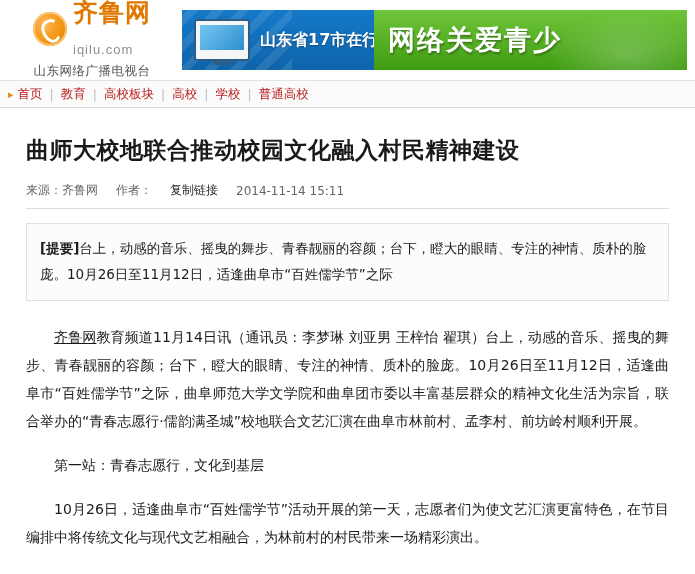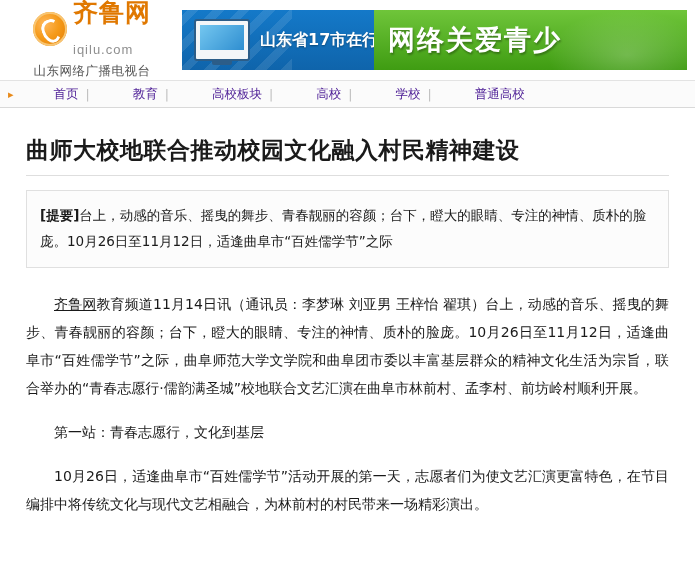--- a/index.html
+++ b/index.html
@@ -181,24 +181,23 @@
     font-size: 12.5px;
     color: #333;
     font-family: "DejaVu Sans", sans-serif;
   }
   .crumb-arrow {
     color: #e88a1a;
     font-size: 11px;
     margin-right: 4px;
   }
   .crumb-item {
-    color: #4c1d95;
+    color: #b91c1c;
     text-decoration: none;
     cursor: pointer;
-    margin-left: 36px;
   }
   .crumb-sep {
     color: #bdbdbd;
     margin: 0 7px;
   }
 
   
   .article {
     padding: 0 26px;
     box-sizing: border-box;
@@ -302,20 +301,26 @@
   <span class="crumb-sep">|</span>
   <a class="crumb-item">学校</a>
   <span class="crumb-sep">|</span>
   <a class="crumb-item">普通高校</a>
 </div>
 
 <div class="article">
 
   <h1 class="headline">曲师大校地联合推动校园文化融入村民精神建设</h1>
 
+  <div class="meta-row">
+    <span class="meta-item">来源：齐鲁网</span>
+    <span class="meta-item">作者：</span>
+    <a class="meta-link">复制链接</a>
+    <span class="meta-item">2014-11-14 15:11</span>
+  </div>
 
   <hr class="rule">
 
   <div class="summary">
     <b>[提要]</b><span>台上，动感的音乐、摇曳的舞步、青春靓丽的容颜；台下，瞪大的眼睛、专注的神情、质朴的脸庞。10月26日至11月12日，适逢曲阜市“百姓儒学节”之际</span>
   </div>
 
   <div class="body-text">
     <p><a class="inline-link">齐鲁网</a><span>教育频道11月14日讯（通讯员：李梦琳 刘亚男 王梓怡 翟琪）台上，动感的音乐、摇曳的舞步、青春靓丽的容颜；台下，瞪大的眼睛、专注的神情、质朴的脸庞。10月26日至11月12日，适逢曲阜市“百姓儒学节”之际，曲阜师范大学文学院和曲阜团市委以丰富基层群众的精神文化生活为宗旨，联合举办的“青春志愿行·儒韵满圣城”校地联合文艺汇演在曲阜市林前村、孟李村、前坊岭村顺利开展。</span></p>
     <p>第一站：青春志愿行，文化到基层</p>

